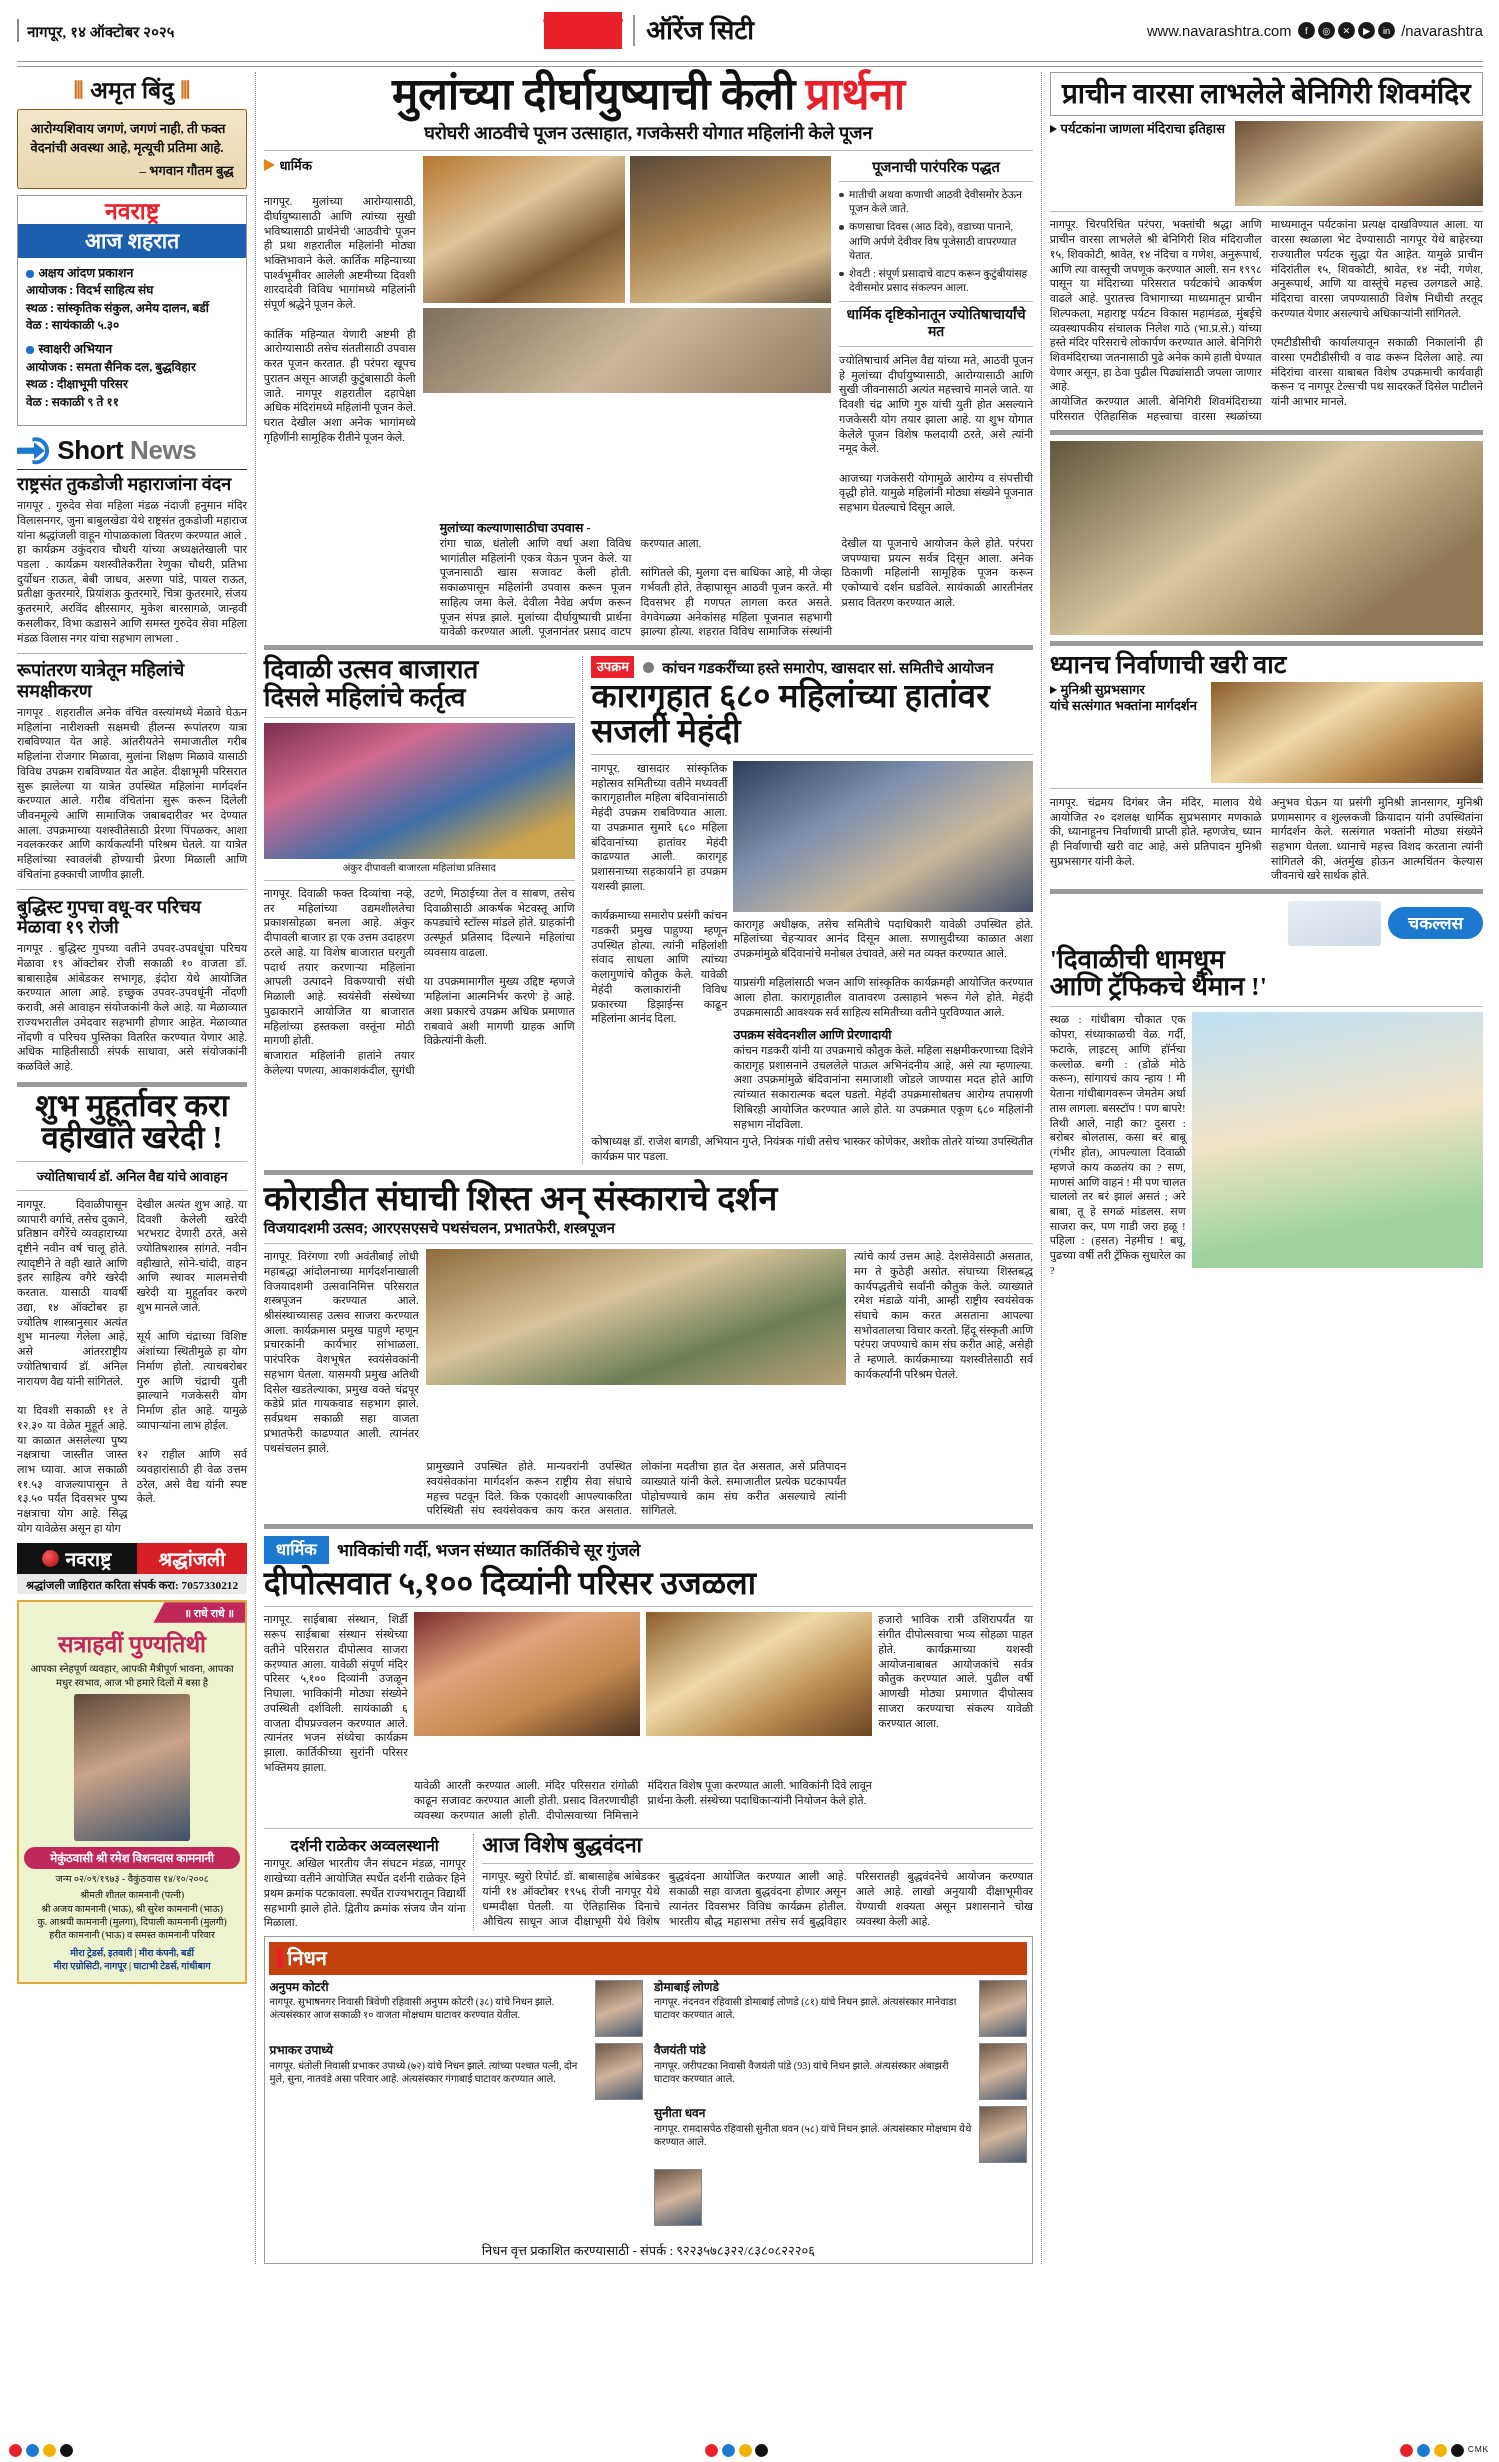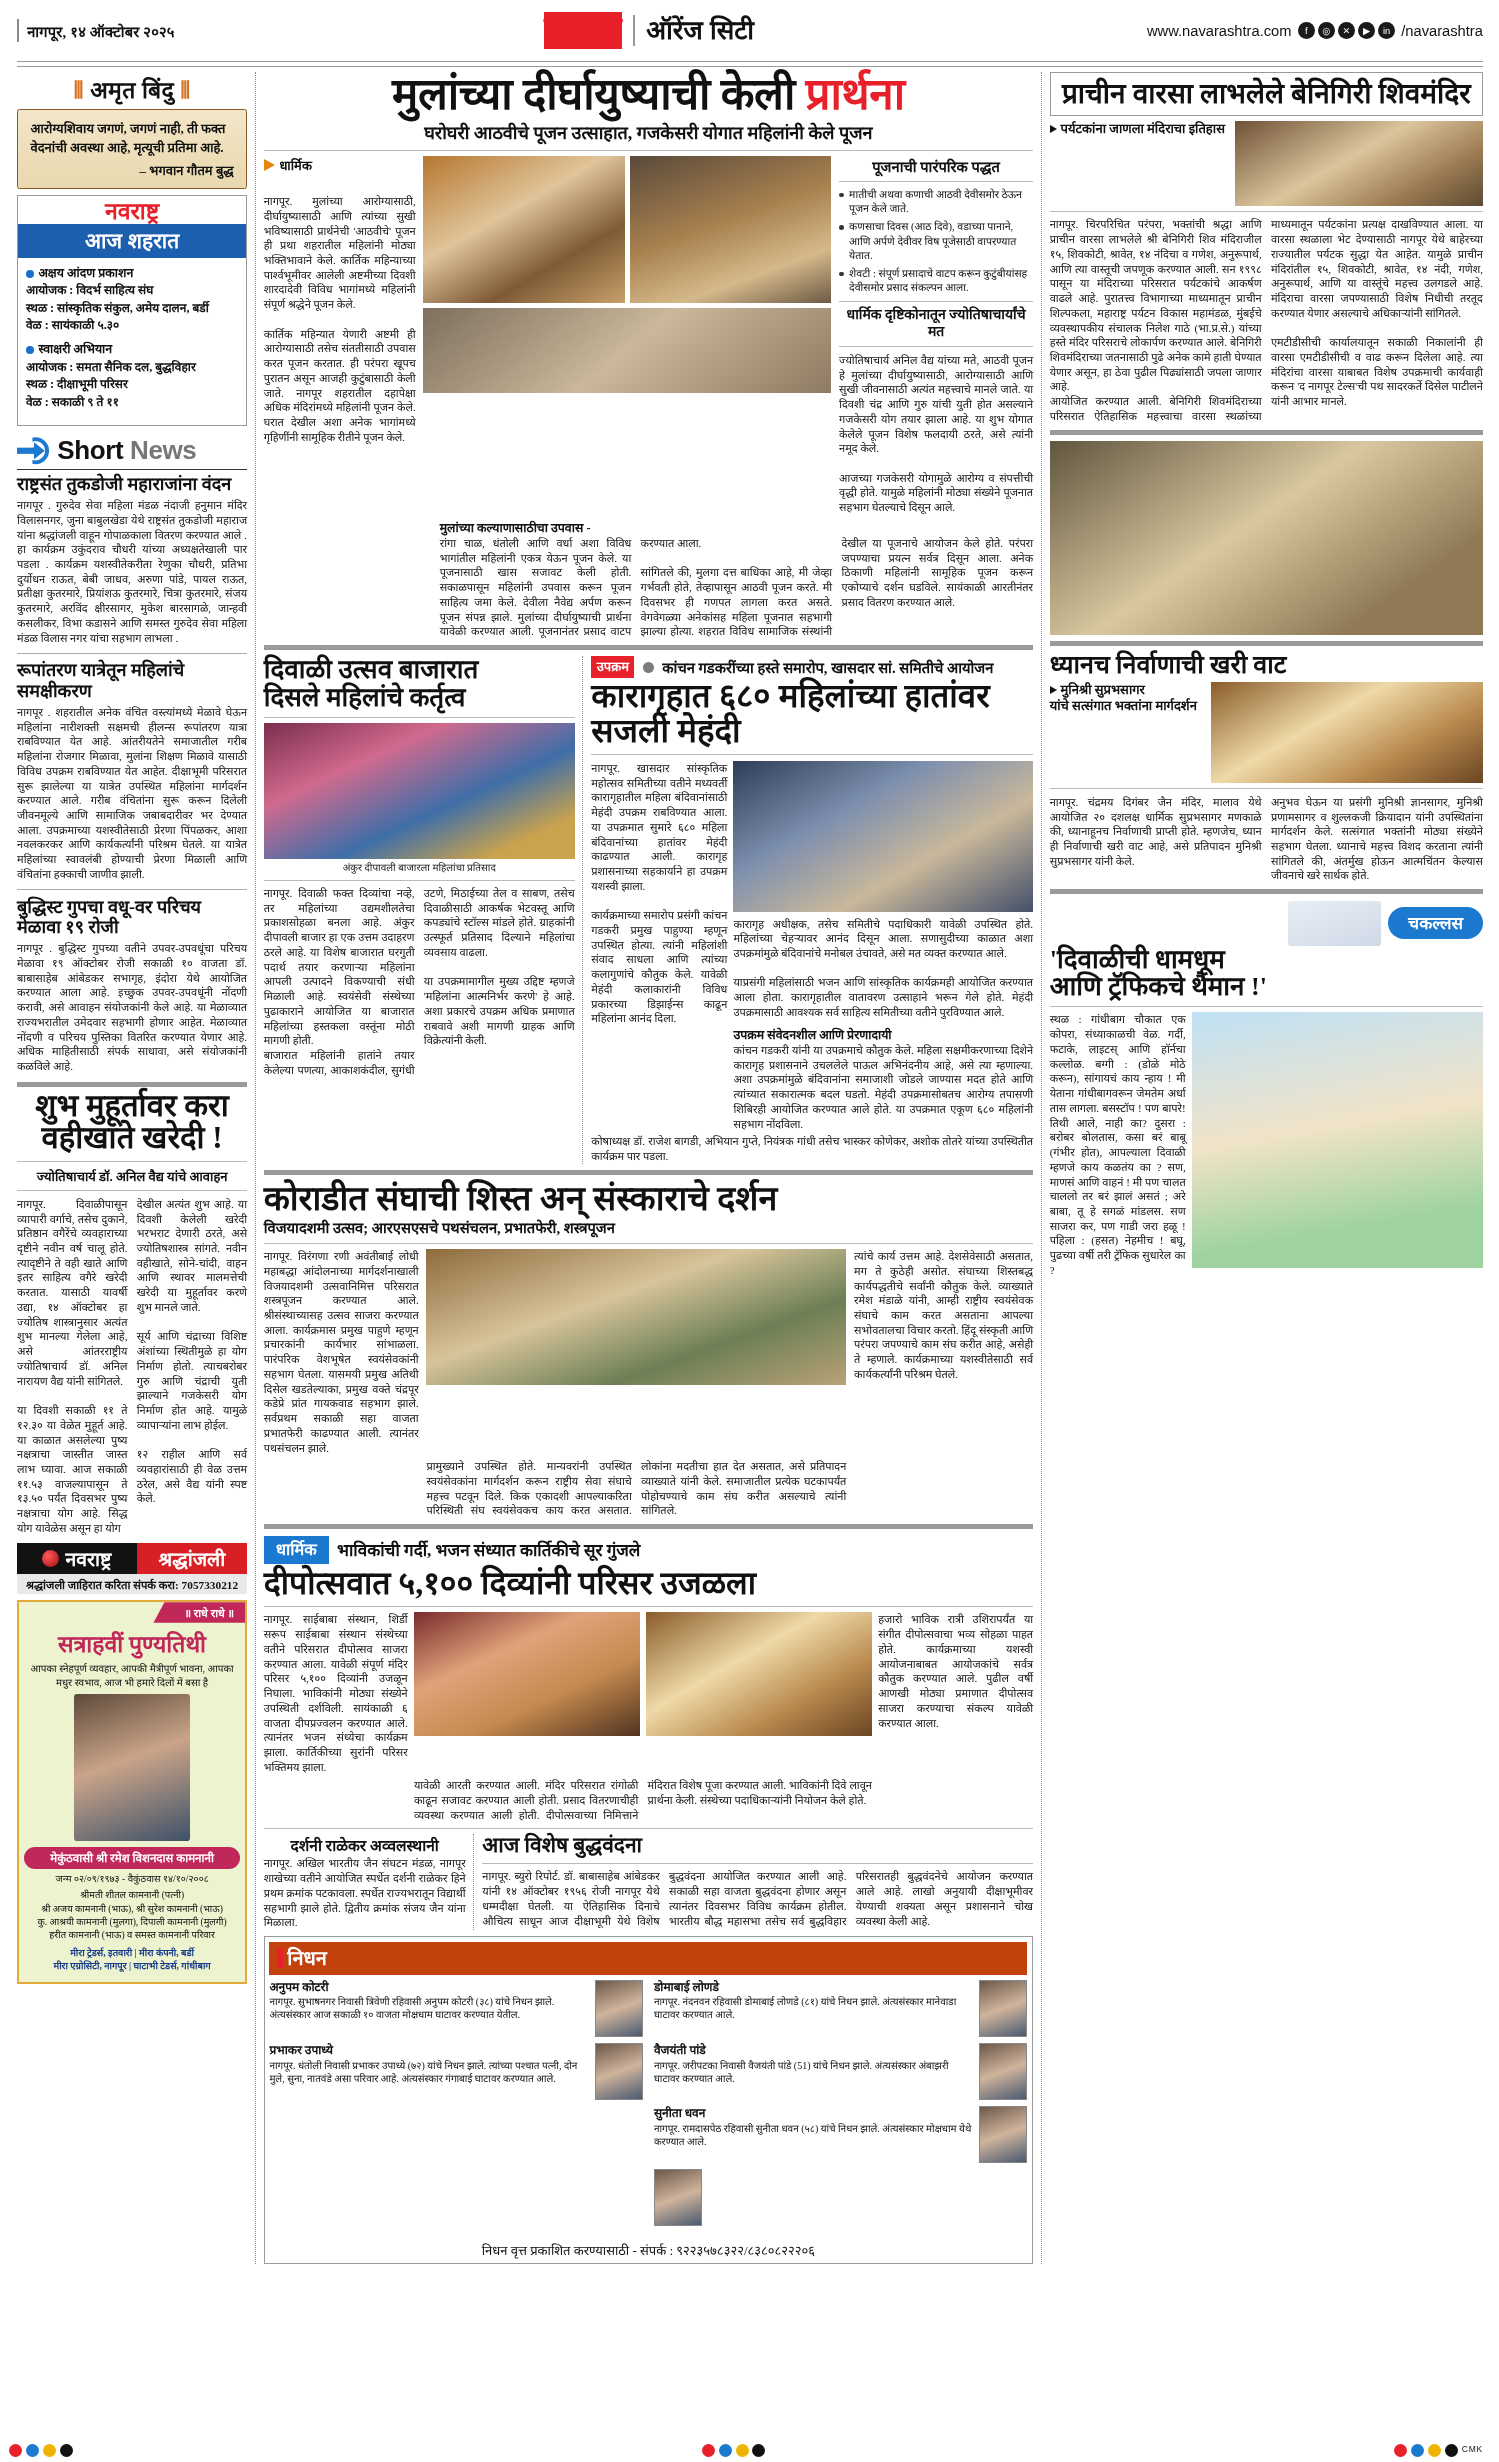--- a/index.html
+++ b/index.html
@@ -138,21 +138,21 @@
 
   
   .nidhan-h { display:flex; align-items:center; gap:4.7px; background:#c2410c; color:#fff; padding:2.3px 7.8px 3.9px; font-size:20px; font-weight:900;}
   .nidhan-h .rbar { width:5.4px;height:20px;background:#e8202a;}
   .ob { display:flex; gap:6.2px; margin-bottom:6.2px; }
   .ob-txt { flex:1; font-size:10px; line-height:1.3; }
   .ob-nm { font-weight:800; font-size:12px; }
   .ob-img { width:48px;height:57px;flex:0 0 48px; background:linear-gradient(160deg,#6b584a,#d0b49c 50%,#4a5a70); border:0.8px solid #888;}
 
   
-  .footbar { position:absolute; left:9.3px; right:17px; bottom:4.7px; display:flex; justify-content:space-between; align-items:center; }
+  .footbar { position:absolute; left:9.3px; right:11px; bottom:4.7px; display:flex; justify-content:space-between; align-items:center; }
   .cmyk { display:flex; gap:3.9px; }
   .cmyk s { display:block; width:13px;height:13px;border-radius:50%; }
   .regmark { font-size:8.5px; font-family:"Liberation Sans",sans-serif; letter-spacing:0.8px;}
 
   .two-col { column-count:2; column-gap:9.3px; }
   .three-col { column-count:3; column-gap:9.3px; }
   .center { text-align:center; }
   .bold { font-weight:800; }
 </style>
 </head>
@@ -502,21 +502,21 @@
             <div class="ob">
               <div class="ob-txt">
                   <div class="ob-nm">डोमाबाई लोणडे</div>
                   <div>नागपूर. नंदनवन रहिवासी डोमाबाई लोणडे (८१) यांचे निधन झाले. अंत्यसंस्कार मानेवाडा घाटावर करण्यात आले.</div>
                 </div>
               <div class="ob-img"></div>
             </div>
             <div class="ob">
               <div class="ob-txt">
                   <div class="ob-nm">वैजयंती पांडे</div>
-                  <div>नागपूर. जरीपटका निवासी वैजयंती पांडे (51) यांचे निधन झाले. अंत्यसंस्कार अंबाझरी घाटावर करण्यात आले.</div>
+                  <div>नागपूर. जरीपटका निवासी वैजयंती पांडे (93) यांचे निधन झाले. अंत्यसंस्कार अंबाझरी घाटावर करण्यात आले.</div>
                 </div>
               <div class="ob-img"></div>
             </div>
             <div class="ob">
               <div class="ob-txt">
                   <div class="ob-nm">सुनीता धवन</div>
                   <div>नागपूर. रामदासपेठ रहिवासी सुनीता धवन (५८) यांचे निधन झाले. अंत्यसंस्कार मोक्षधाम येथे करण्यात आले.</div>
                 </div>
               <div class="ob-img"></div>
             </div>

